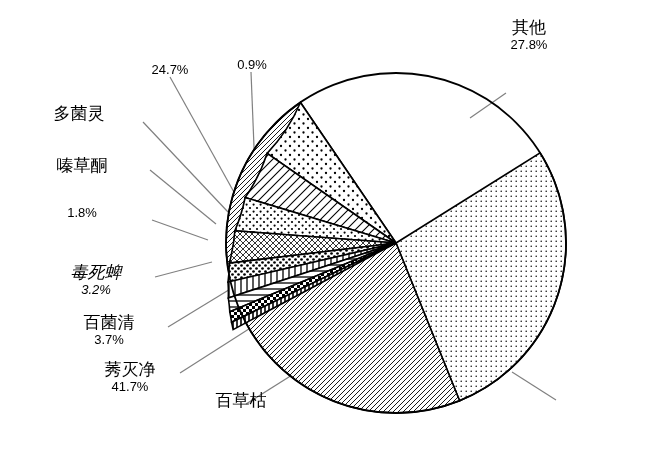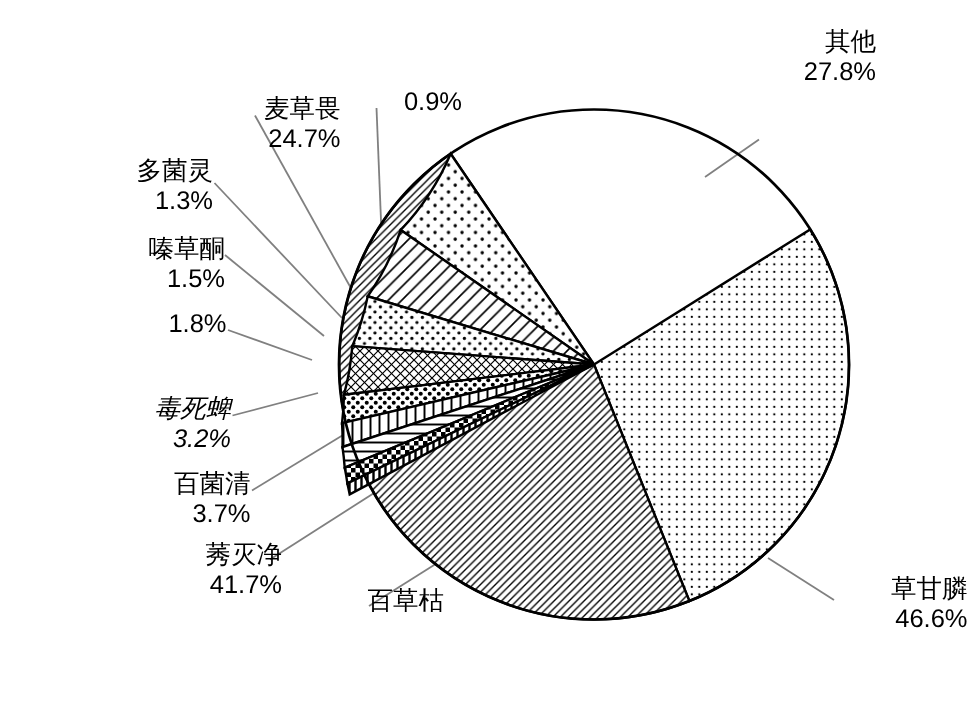--- a/index.html
+++ b/index.html
@@ -20,33 +20,33 @@
     left: 0; top: 0;
     width: 649px;
     height: 473px;
   }
   #chart-svg {
     position: absolute;
     left: 0; top: 0;
   }
   .label {
     position: absolute;
-    text-align: right;
+    text-align: center;
     line-height: 1.15;
     white-space: nowrap;
     font-size: 17px;
     color: #000;
   }
   .label .name {
     display: block;
     font-size: 17px;
   }
   .label .pct {
     display: block;
-    font-size: 17px;
+    font-size: 13px;
   }
 </style>
 </head>
 <body>
 
 <div id="stage">
 
   <svg id="chart-svg" width="649" height="473" viewBox="0 0 649 473">
     <defs>
       <pattern id="p-dots-fine" patternUnits="userSpaceOnUse" width="5" height="5">
@@ -140,24 +140,20 @@
 
       <circle cx="396" cy="243" r="170" fill="none" stroke="#000000" stroke-width="1.8"></circle>
     </g>
   </svg>
 
   <div class="label" style="left:474px; top:18px; width:110px;">
     <span class="name">其他</span>
     <span class="pct">27.8%</span>
   </div>
 
-  <div class="label" style="left:535px; top:383px; width:110px;">
-    <span class="name">草甘膦</span>
-    <span class="pct">46.6%</span>
-  </div>
 
   <div class="label" style="left:186px; top:391px; width:110px;">
     <span class="name">百草枯</span>
   </div>
 
   <div class="label" style="left:72px; top:360px; width:116px;">
     <span class="name">莠灭净</span>
     <span class="pct">41.7%</span>
   </div>
 
@@ -170,30 +166,27 @@
     <span class="name">毒死蜱</span>
     <span class="pct">3.2%</span>
   </div>
 
   <div class="label" style="left:13px; top:206px; width:138px;">
     <span class="pct">1.8%</span>
   </div>
 
   <div class="label" style="left:14px; top:156px; width:136px;">
     <span class="name">嗪草酮</span>
-    <span class="pct">1.5%</span>
   </div>
 
   <div class="label" style="left:16px; top:104px; width:126px;">
     <span class="name">多菌灵</span>
-    <span class="pct">1.3%</span>
   </div>
 
   <div class="label" style="left:113px; top:63px; width:114px;">
-    <span class="name">麦草畏</span>
     <span class="pct">24.7%</span>
   </div>
 
   <div class="label" style="left:196px; top:58px; width:112px;">
     <span class="pct">0.9%</span>
   </div>
 
 </div>
 
 </body></html>

